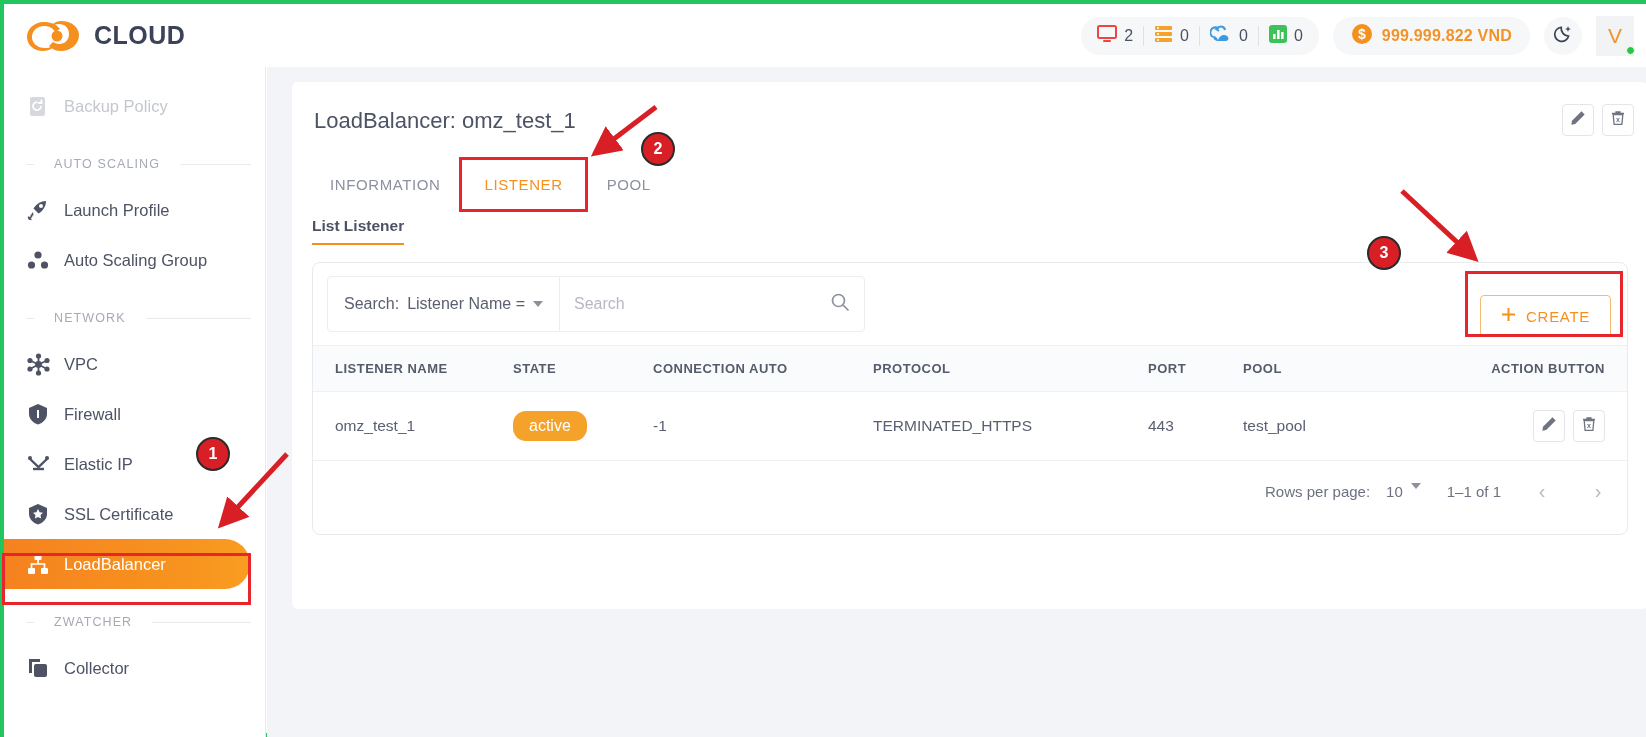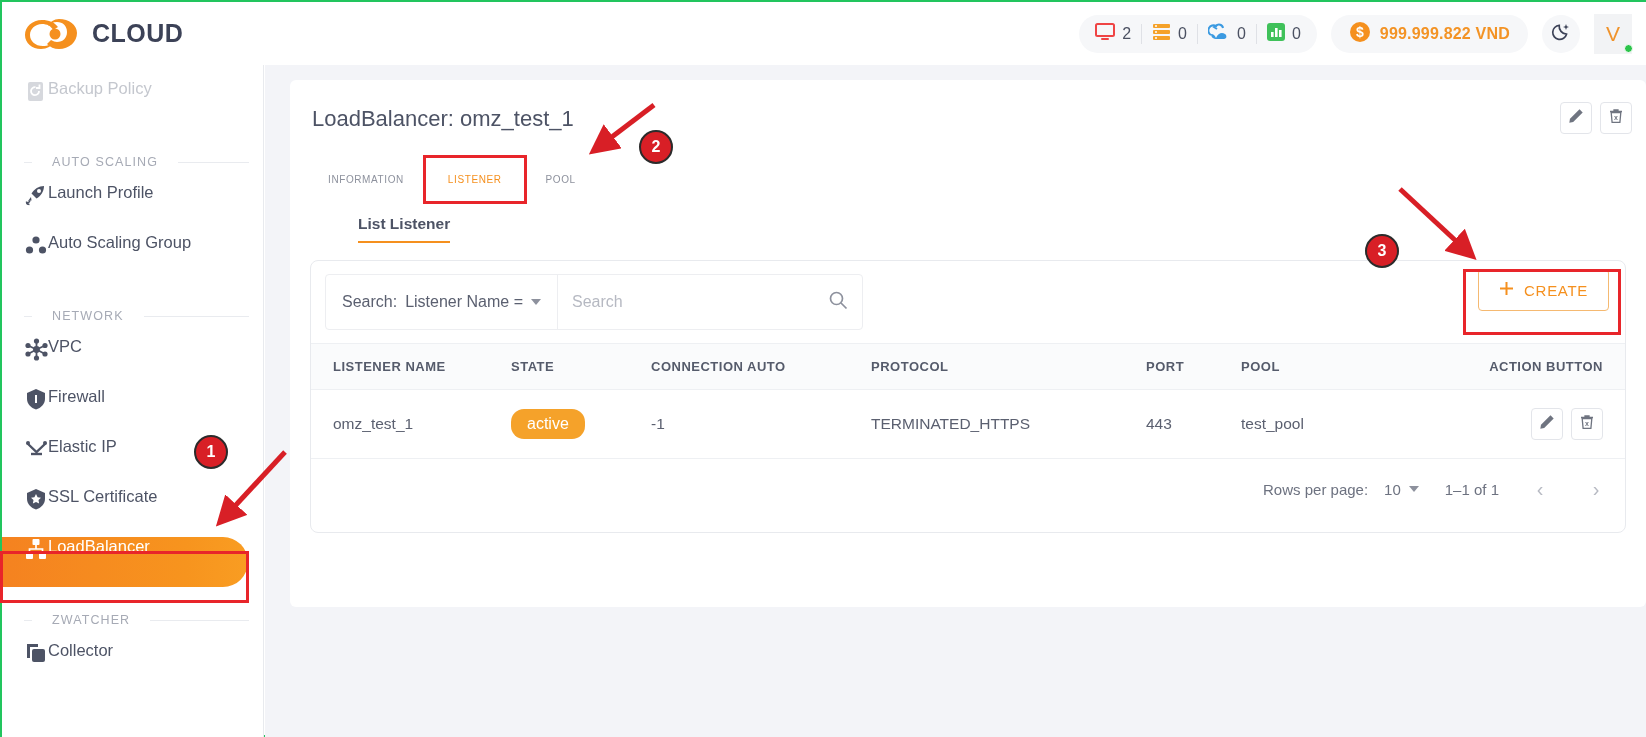--- a/index.html
+++ b/index.html
@@ -5,21 +5,21 @@
   * { box-sizing: border-box; margin: 0; padding: 0; }
   html, body {
     width: 1646px; height: 737px;
     font-family: "Liberation Sans", sans-serif;
     background: #ffffff;
     overflow: hidden;
   }
   #app {
     position: relative; width: 1646px; height: 737px;
     background: #ffffff;
-    border: 2px solid #22c55e;
+    border: 4px solid #22c55e;
   }
 
   
   #header {
     position: absolute; left: 0; top: 0; width: 1644px; height: 63px;
     background: #ffffff;
     display: flex; align-items: center;
     z-index: 20;
   }
   .logo-wrap {
@@ -75,21 +75,21 @@
   
   #sidebar {
     position: absolute; left: 0; top: 63px;
     width: 262px; height: 673px;
     background: #ffffff;
     border-right: 1px solid #e8eaee;
     overflow: hidden;
   }
   .nav-item {
     position: relative;
-    display: flex; align-items: flex-start; 
+    display: flex; align-items: center; gap: 14px;
     height: 50px; padding-left: 22px;
     font-size: 16.5px; color: #4d5365;
     cursor: pointer;
   }
   .nav-item .ico {
     width: 24px; height: 24px; flex: none;
     display: flex; align-items: center; justify-content: center;
   }
   .nav-item.disabled { color: #c4c7ce; cursor: default; }
   .nav-item.active {
@@ -136,37 +136,36 @@
     width: 32px; height: 32px; border-radius: 4px;
     background: #ffffff; border: 1px solid #e3e5ea;
     display: flex; align-items: center; justify-content: center;
     cursor: pointer;
   }
   .tabs {
     position: absolute; left: 20px; top: 78px;
     display: flex; align-items: center; gap: 0;
   }
   .tab {
-    font-size: 10px; letter-spacing: .6px;
+    font-size: 15px; letter-spacing: .6px;
     color: #8d919d; padding: 12px 18px; cursor: pointer;
   }
   .tab.active { color: #f5901e; }
   .tab.boxed {
     outline: 3px solid #e8252a; outline-offset: 0;
     padding: 16px 22px; margin: 0 4px;
   }
   .list-title-wrap {
     position: absolute; left: 20px; top: 135px;
   }
   .list-title {
     font-size: 15.5px; font-weight: bold; color: #4d5365;
     padding-bottom: 8px;
     border-bottom: 2.5px solid #f5901e;
     display: inline-block;
-    margin-left: 48px;
   }
   .table-panel {
     position: absolute; left: 20px; top: 180px;
     width: 1316px; height: 273px;
     background: #ffffff;
     border: 1px solid #e8eaee;
     border-radius: 8px;
   }
   .toolbar {
     position: relative; height: 82px;
@@ -193,21 +192,21 @@
     width: 304px; height: 100%; padding: 0 14px;
   }
   .search-input {
     flex: 1; border: none; outline: none;
     font-size: 16px; color: #5b6070;
     font-family: "Liberation Sans", sans-serif;
     background: transparent;
   }
   .search-input::placeholder { color: #b6b9c2; }
   .create-btn {
-    position: absolute; right: 16px; top: 8px;
+    position: absolute; right: 16px; top: 32px;
     display: flex; align-items: center; gap: 10px;
     height: 42px; padding: 0 20px;
     border: 1px solid #f5b971; border-radius: 4px;
     background: #ffffff; color: #f5901e;
     font-size: 15px; letter-spacing: .7px; cursor: pointer;
     font-family: "Liberation Sans", sans-serif;
   }
   .create-box {
     position: absolute; right: 4px; top: 8px;
     width: 158px; height: 66px;
@@ -238,21 +237,21 @@
     display: inline-block; background: #f5a22a; color: #fff;
     font-size: 16px; padding: 6px 16px; border-radius: 13px;
   }
   .row-actions { display: inline-flex; gap: 8px; }
   .pager {
     display: flex; align-items: center; justify-content: flex-end;
     gap: 26px; height: 60px; padding-right: 14px;
     font-size: 15px; color: #6d7280;
   }
   .rpp { display: flex; align-items: center; gap: 16px; }
-  .rpp .val { display: flex; align-items: center; gap: 8px; cursor: pointer; }
+  .rpp .val { display: flex; align-items: flex-start; gap: 8px; cursor: pointer; }
   .chev {
     width: 30px; height: 30px; display: flex;
     align-items: center; justify-content: center;
     color: #b6b9c2; font-size: 20px; cursor: pointer;
   }
 
   
   .anno-badge {
     position: absolute; width: 34px; height: 34px; border-radius: 50%;
     background: #d81f26; border: 2px solid #2b2b2b;

